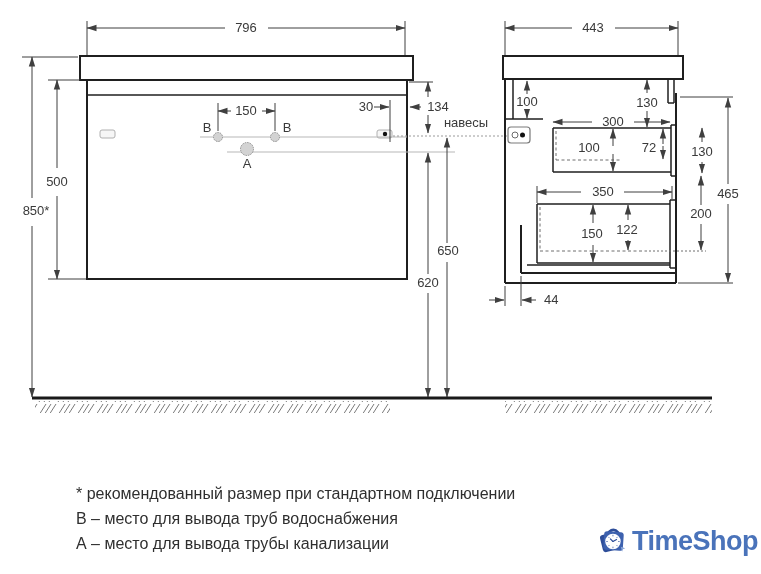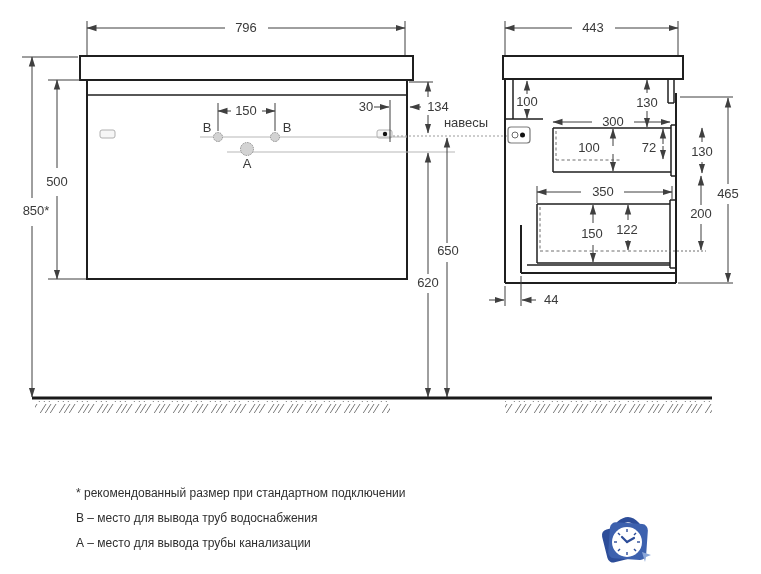--- a/index.html
+++ b/index.html
@@ -1,21 +1,21 @@
 <!DOCTYPE html>
 <html><head>
 <meta charset="utf-8">
 <style>
   html,body{margin:0;padding:0;background:#fff;}
   #stage{position:relative;width:761px;height:574px;background:#ffffff;overflow:hidden;
          font-family:"Liberation Sans",sans-serif;}
   svg text{font-family:"Liberation Sans",sans-serif;fill:#3a3a3a;}
   .dimtxt{font-size:13px;}
   .lbltxt{font-size:13px;}
-  .notes{position:absolute;left:76px;top:481px;color:#2f2f2f;font-size:12px;line-height:25px;}
+  .notes{position:absolute;left:76px;top:481px;color:#2f2f2f;font-size:16px;line-height:25px;}
   .notes div{white-space:nowrap;}
   .logo{position:absolute;left:598px;top:511px;width:160px;height:60px;display:flex;align-items:center;cursor:pointer;}
   .logo-text{color:#4a73ba;font-weight:bold;font-size:27px;letter-spacing:-0.5px;margin-left:2px;}
 </style>
 </head>
 <body>
 
 <div id="stage">
 
 <svg width="761" height="460" viewBox="0 0 761 460">
@@ -247,15 +247,16 @@
           <line x1="38" y1="21" x2="36" y2="23"></line>
       <line x1="20" y1="39" x2="22" y2="37"></line>
           <line x1="38" y1="39" x2="36" y2="37"></line>
     </g>
     <g stroke="#2d4d99" stroke-width="2.2" stroke-linecap="round">
       <line x1="29" y1="30" x2="36" y2="26"></line>
       <line x1="29" y1="30" x2="24" y2="25"></line>
     </g>
     <path d="M44,40 l9,3 -5,2 -1,5 z" fill="#8aa6d8"></path>
   </svg>
+  <span class="logo-text">TimeShop</span>
 </div>
 
 </div>
 
 </body></html>

